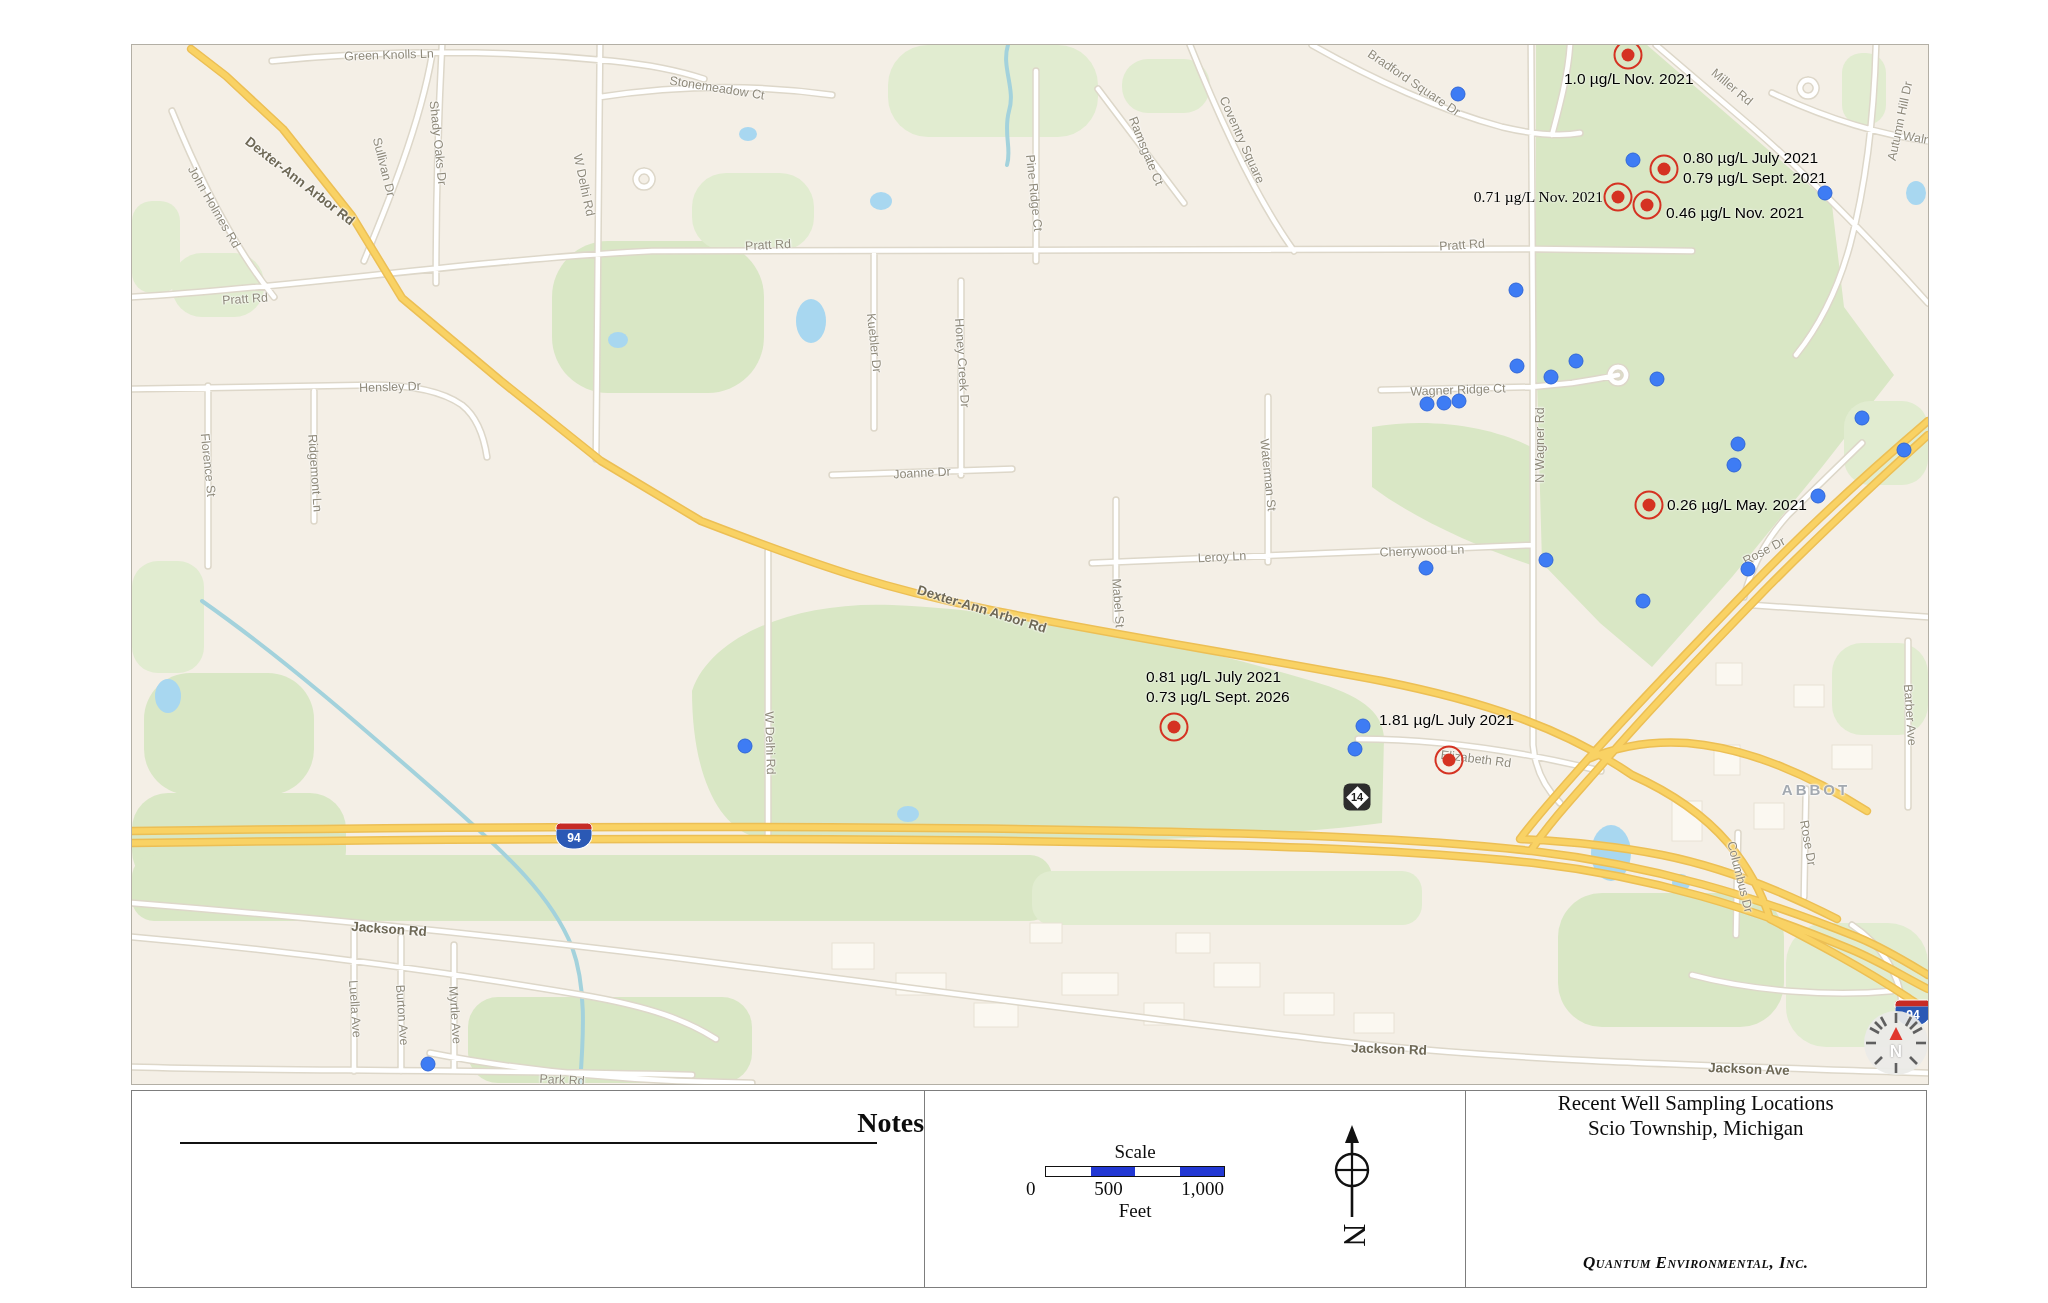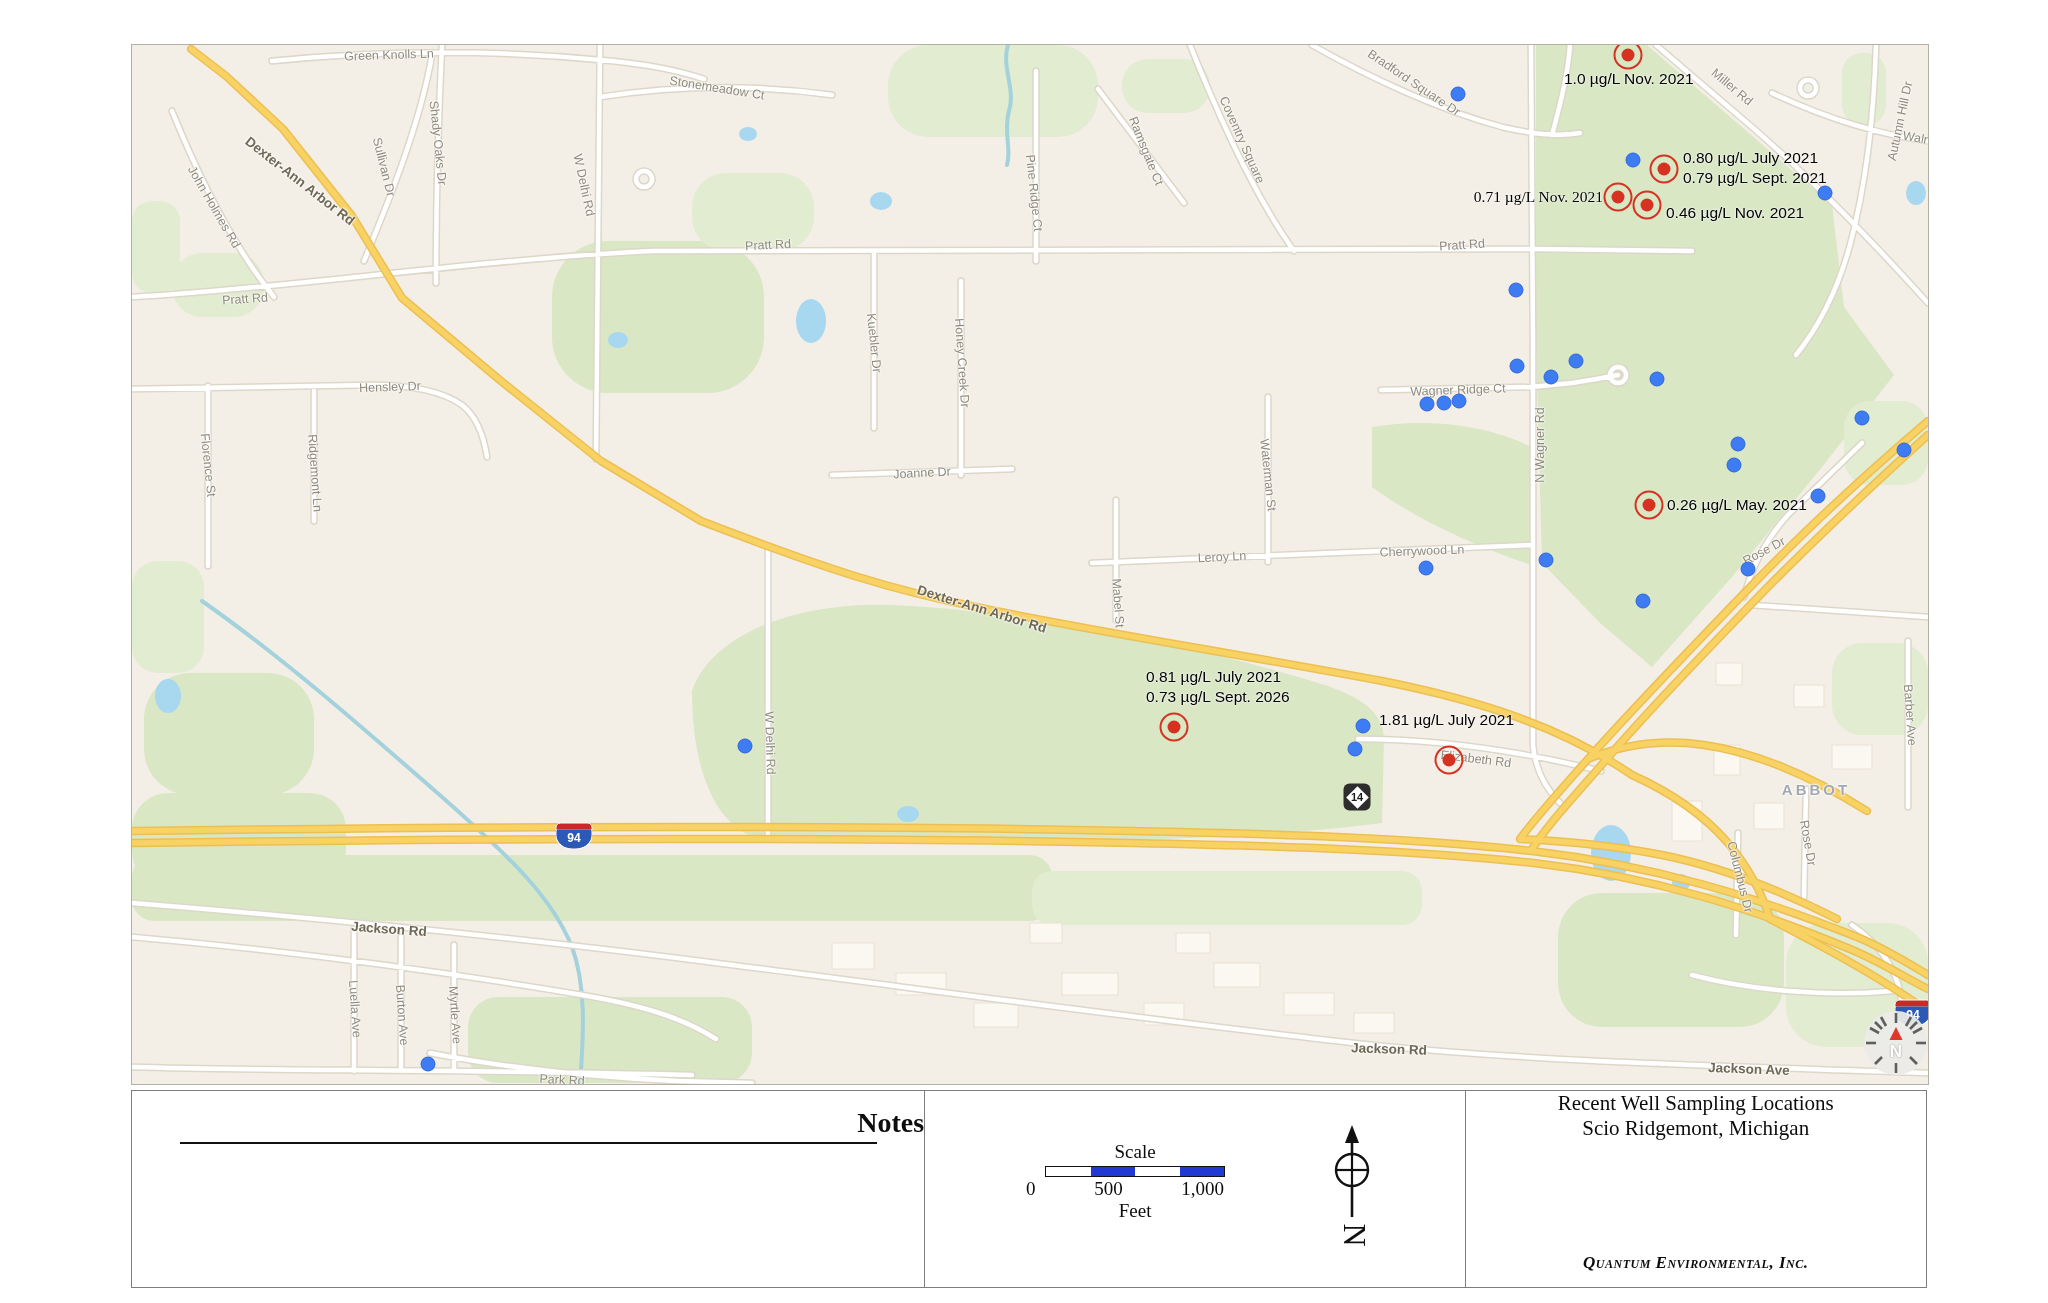--- a/index.html
+++ b/index.html
@@ -375,17 +375,17 @@
         <polygon points="31,0 24,18 38,18" fill="#111"></polygon>
         <circle cx="31" cy="45" r="16" fill="#fff" stroke="#111" stroke-width="2.4"></circle>
         <line x1="15" y1="45" x2="47" y2="45" stroke="#111" stroke-width="2.2"></line>
         <line x1="31" y1="29" x2="31" y2="61" stroke="#111" stroke-width="2.2"></line>
         <text x="31" y="118" text-anchor="middle" font-size="32" fill="#111" transform="rotate(90 31 110)">N</text>
       </svg>
     </div>
 
     <div class="sec" id="sec-title">
       <div id="title-line1">Recent Well Sampling Locations</div>
-      <div id="title-line2">Scio Ridgemont, Michigan</div>
+      <div id="title-line2">Scio Township, Michigan</div>
       <div id="title-company">Quantum Environmental, Inc.</div>
     </div>
   </div>
 </div>
 
 </body></html>

